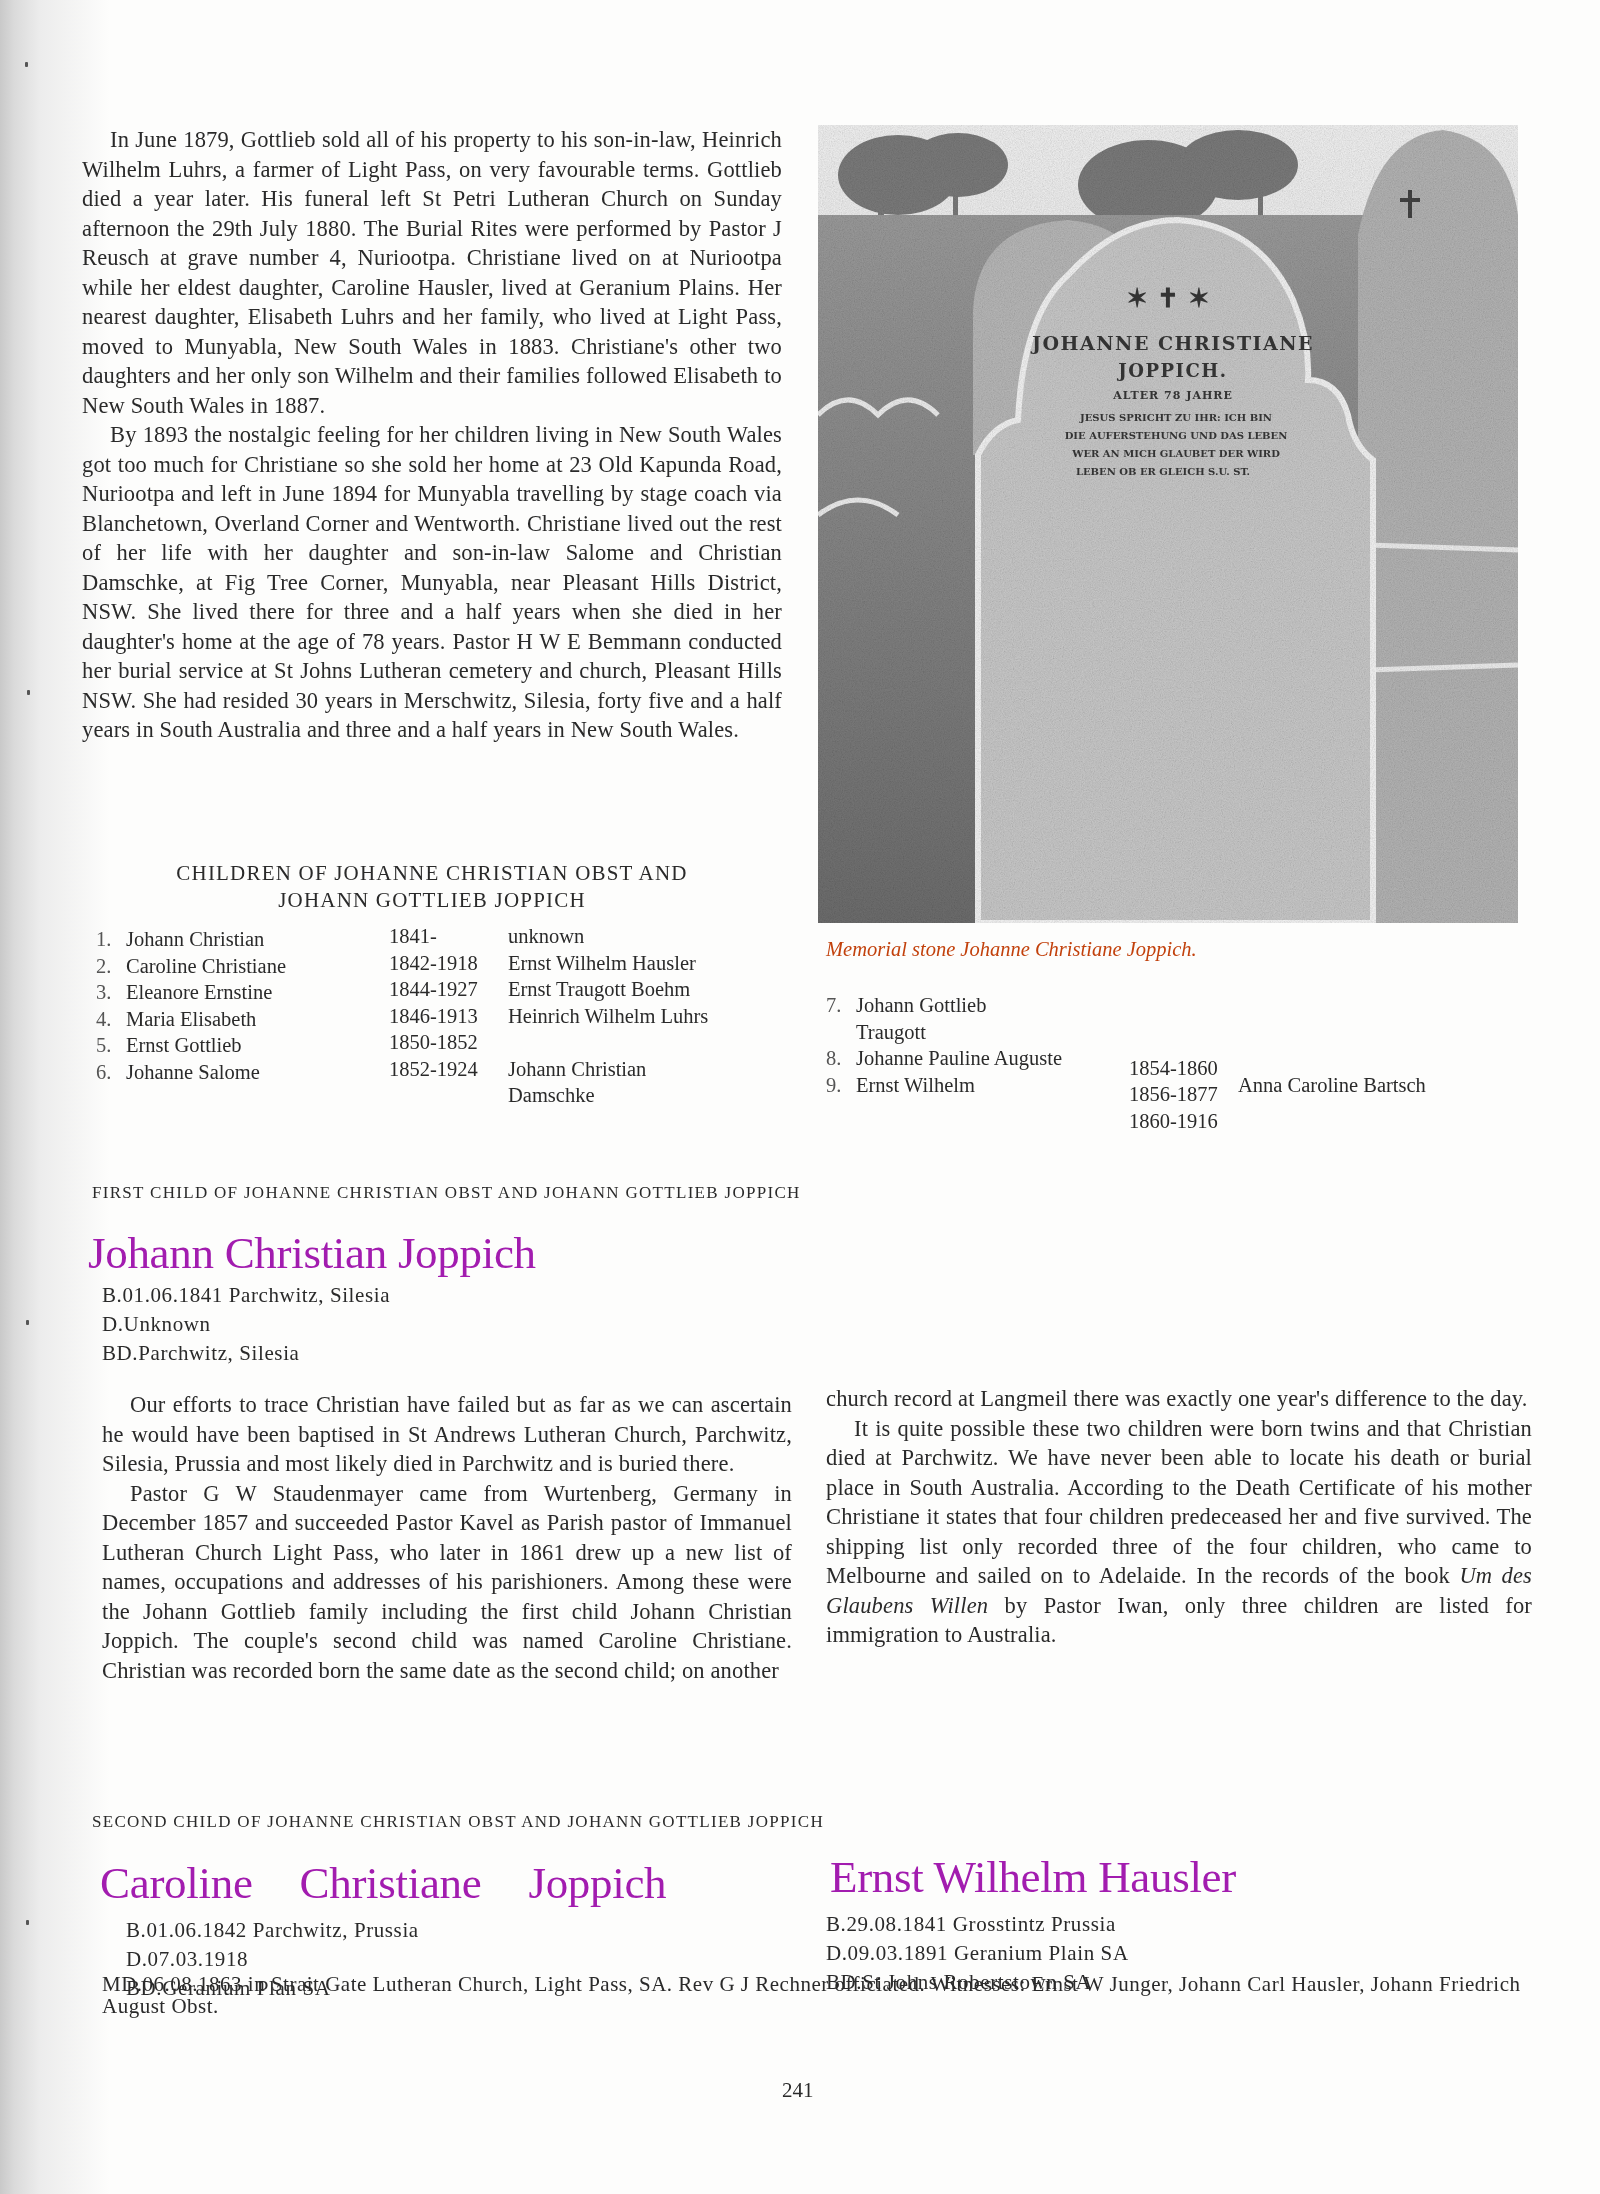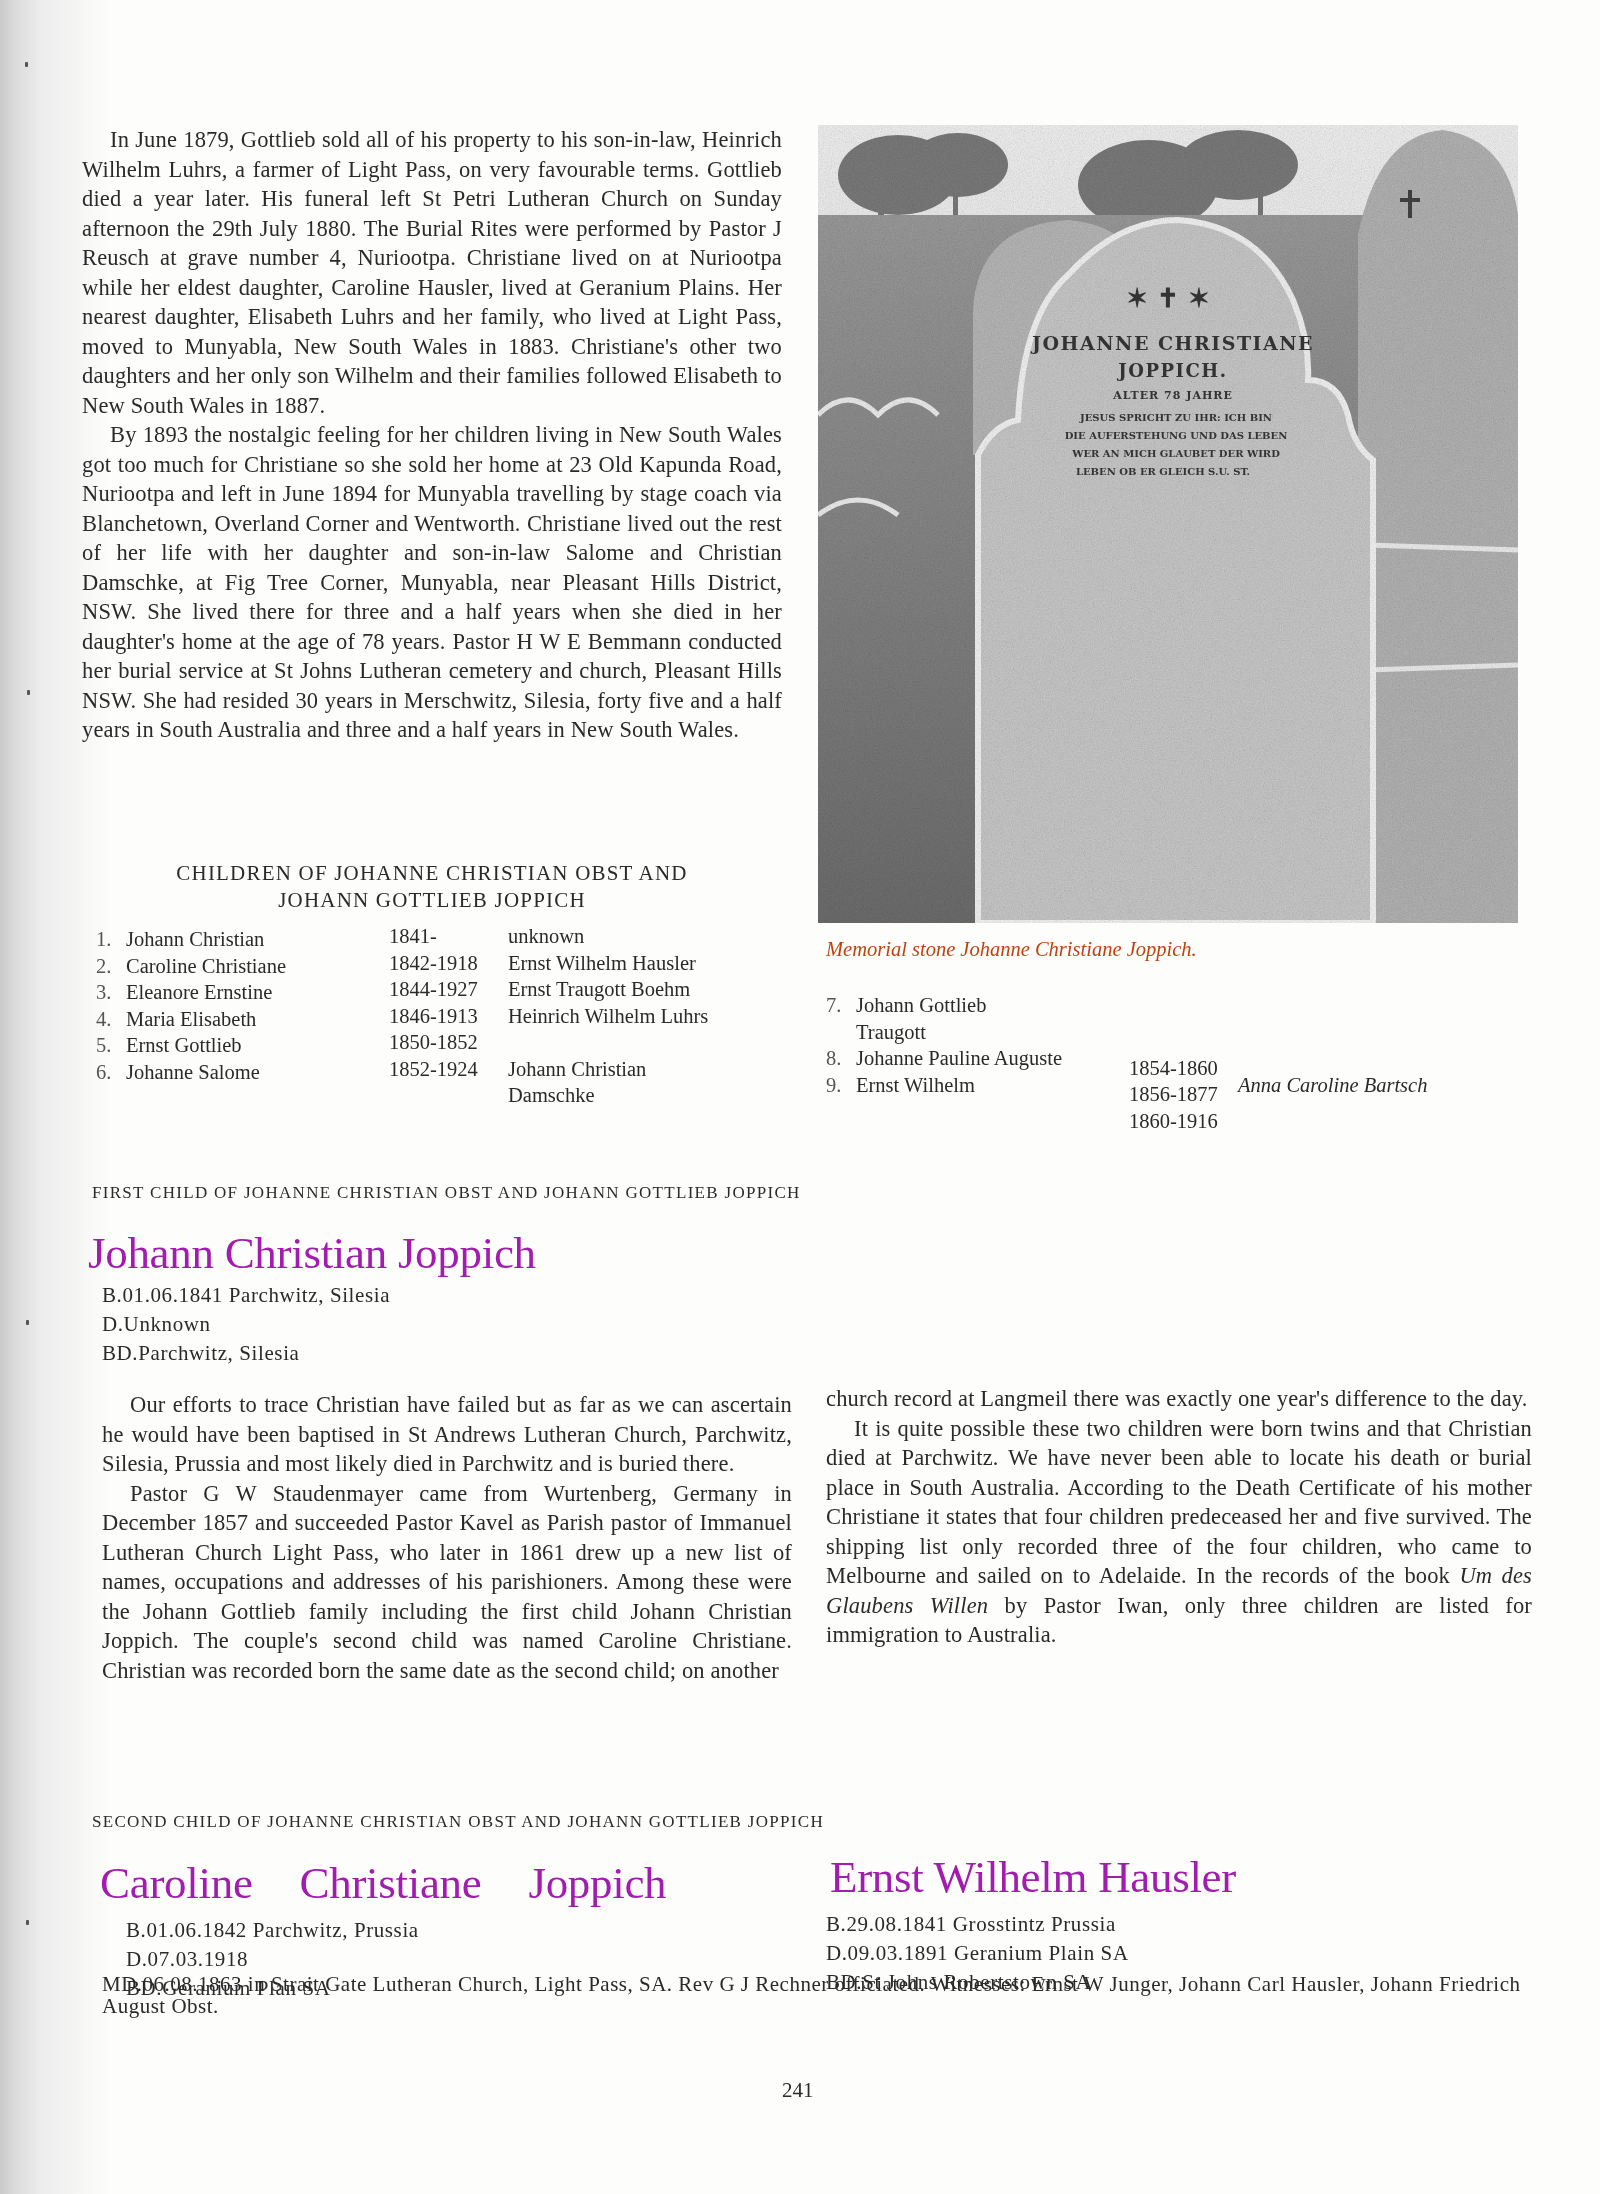--- a/index.html
+++ b/index.html
@@ -33,21 +33,21 @@
   .kids .row { position: relative; height: 26.5px; white-space: nowrap; }
   .kids .num { position: absolute; left: 0; width: 22px; color: #555; }
   .kids .name { position: absolute; left: 30px; }
   .kids .years { position: absolute; }
   .kids .spouse { position: absolute; }
   #kids-left { left: 96px; top: 926px; width: 700px; }
   #kids-left .years { left: 293px; }
   #kids-left .spouse { left: 412px; }
   #kids-right { left: 826px; top: 992px; width: 700px; }
   #kids-right .years { left: 303px; margin-top: 36px; }
-  #kids-right .spouse { left: 412px; font-style: italic; }
+  #kids-right .spouse { left: 412px; }
 
   .photo {
     position: absolute; left: 818px; top: 125px; width: 700px; height: 798px;
     background: #8f8f8f; overflow: hidden;
   }
   .photo svg { display: block; }
   .caption {
     position: absolute; left: 826px; top: 938px; font-style: italic;
     font-size: 20.5px; color: #c2410c;
   }

